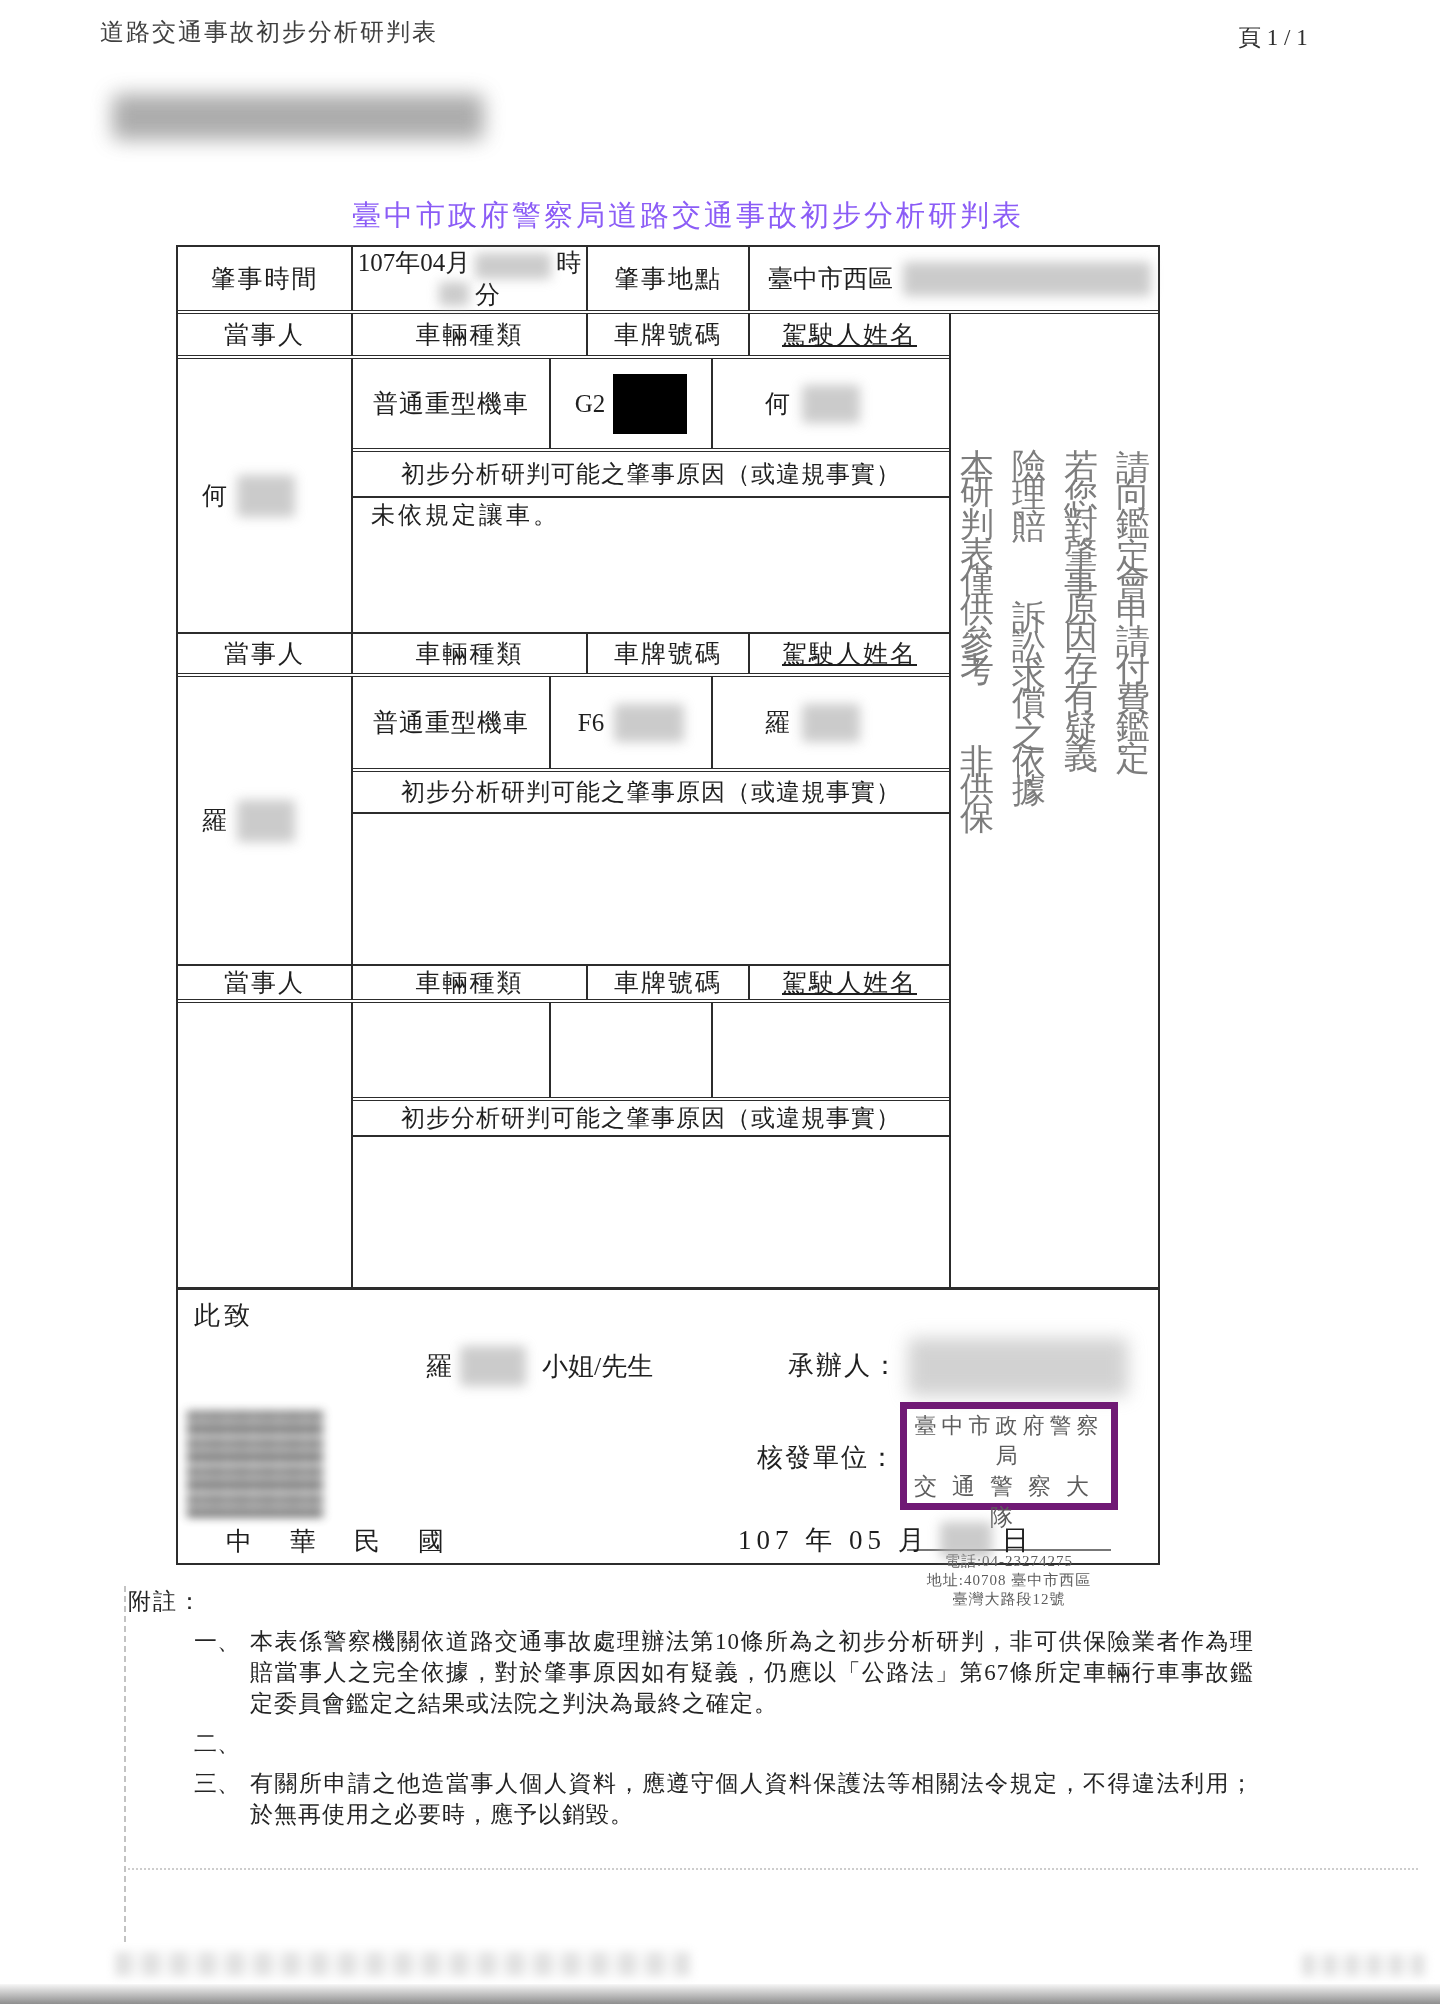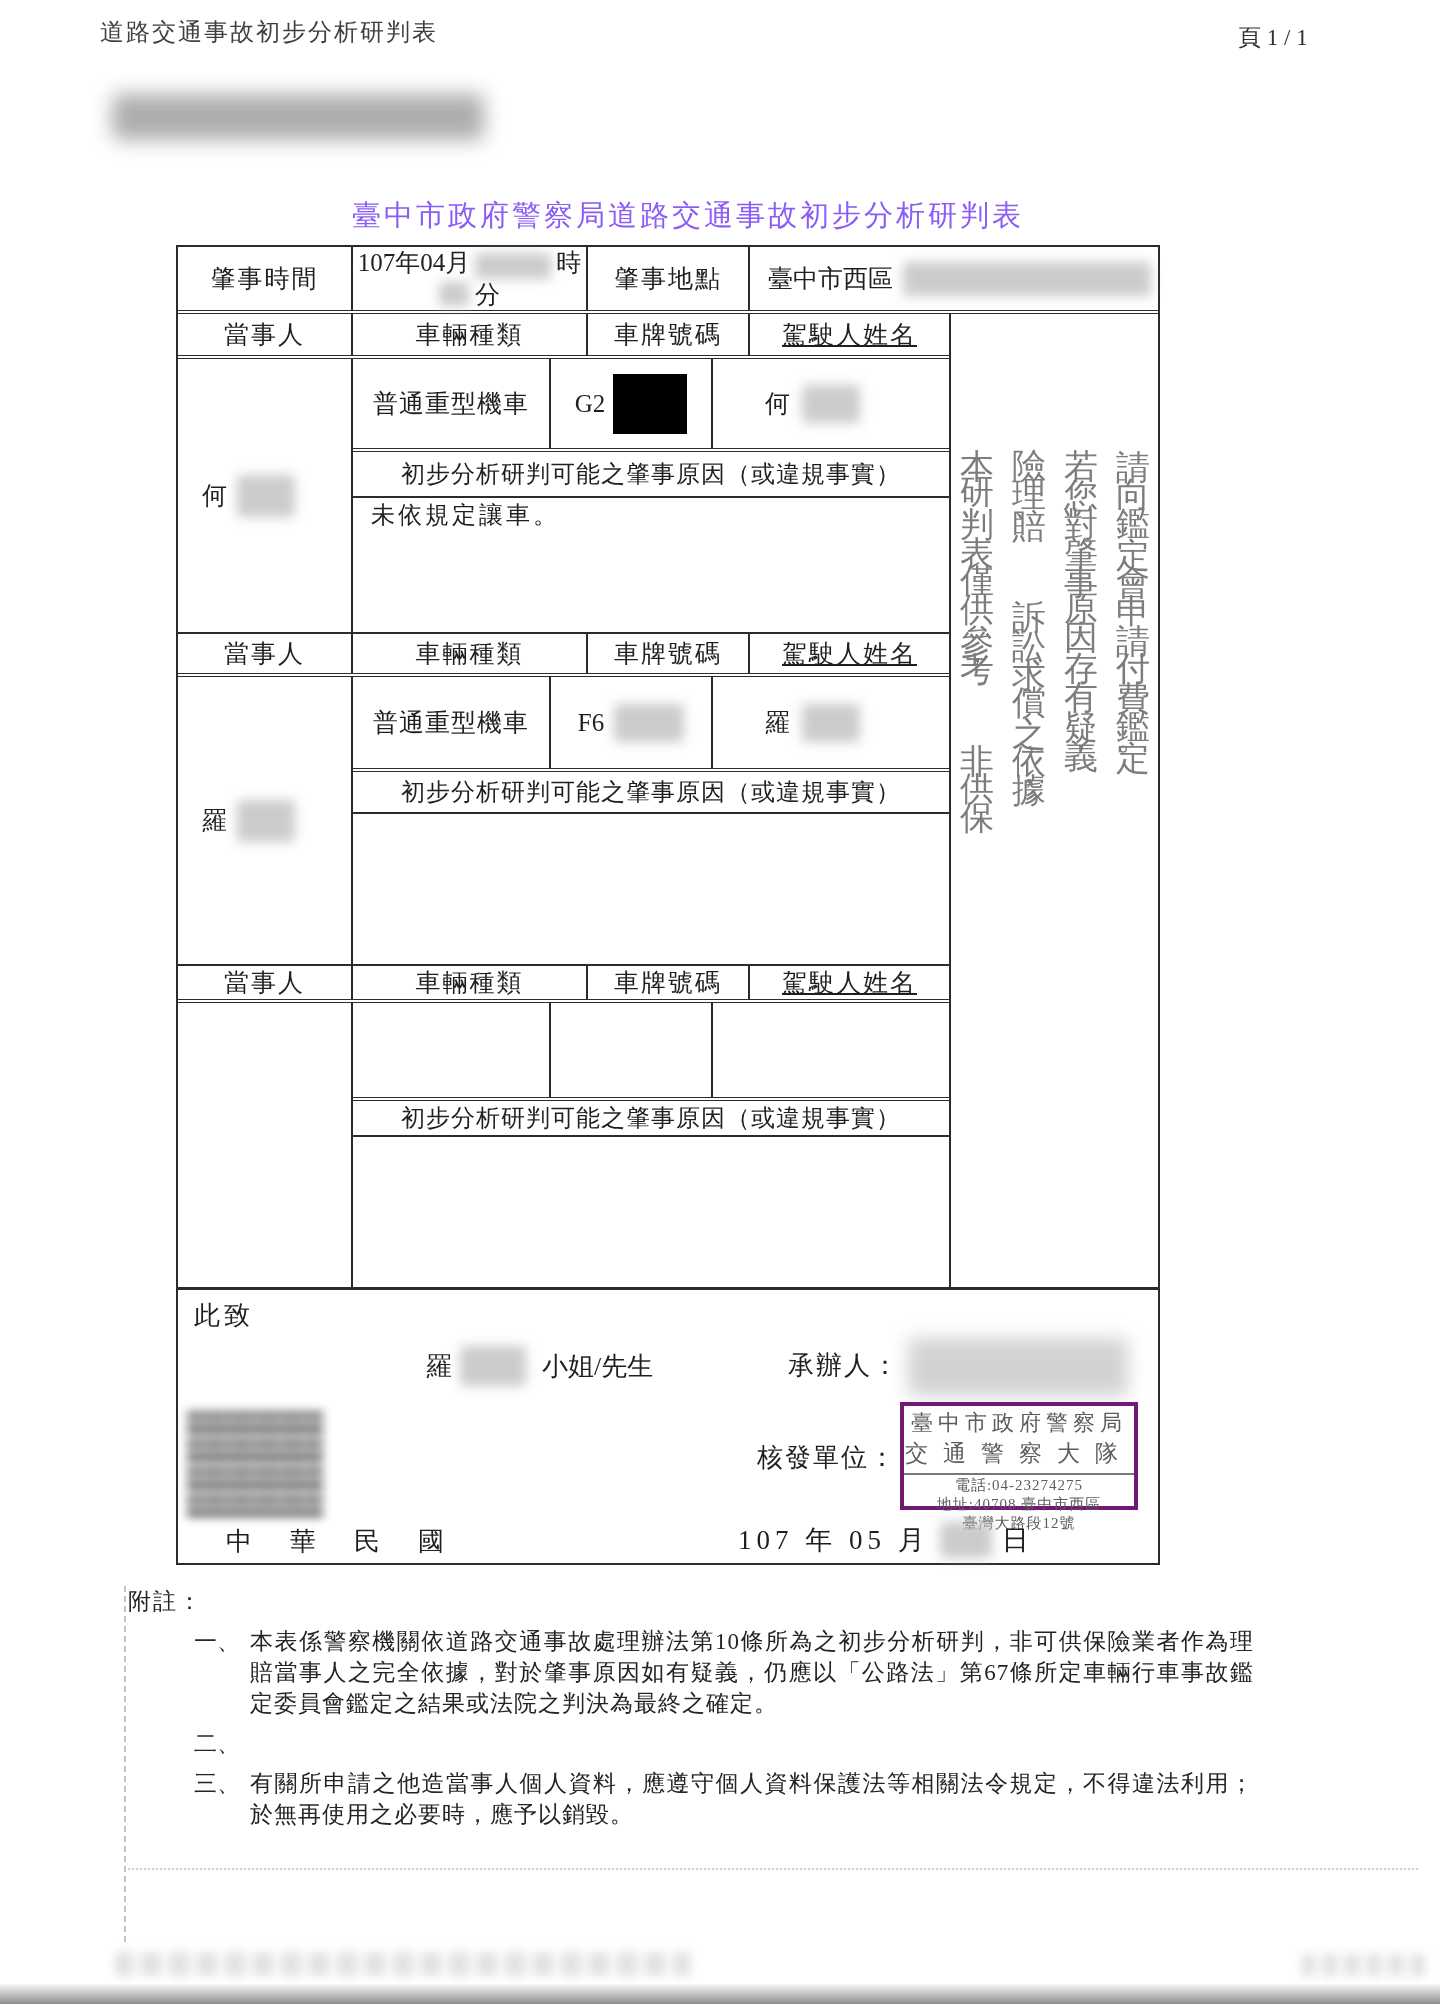--- a/index.html
+++ b/index.html
@@ -67,24 +67,24 @@
   .handler{position:absolute;left:610px;top:58px;font-size:26px;letter-spacing:2px;}
   .rd-handler{position:absolute;left:730px;top:48px;width:220px;height:58px;
               background:#b5b5b5;filter:blur(9px);opacity:.6;border-radius:4px;}
   .issue{position:absolute;left:579px;top:150px;font-size:26px;letter-spacing:2px;}
   .qr{position:absolute;left:9px;top:121px;width:136px;height:106px;opacity:.8;
       background-color:#8f8f8f;
       background-image:
         repeating-linear-gradient(0deg, rgba(55,55,55,.95) 0 7px, rgba(205,205,205,.9) 7px 13px, rgba(95,95,95,.85) 13px 22px, rgba(235,235,235,.9) 22px 28px),
         repeating-linear-gradient(90deg, rgba(40,40,40,.55) 0 9px, rgba(225,225,225,.5) 9px 15px, rgba(120,120,120,.5) 15px 26px);
       filter:blur(5px);}
-  .stamp{position:absolute;left:722px;top:112px;width:238px;height:108px;
-         border:4px solid #701a75;color:#5c5c5c;text-align:center;filter:blur(0.6px);}
+  .stamp{position:absolute;left:722px;top:112px;width:218px;height:108px;
+         border:7px solid #701a75;color:#5c5c5c;text-align:center;filter:blur(0.6px);}
   .stamp .s1{font-size:22px;letter-spacing:5px;margin-top:2px;}
-  .stamp .s2{font-size:23px;letter-spacing:15px;border-bottom:2px solid #777;padding-bottom:4px;}
+  .stamp .s2{font-size:23px;letter-spacing:15px;border-bottom:2px solid #777;padding-bottom:16px;}
   .stamp .s3{font-size:15px;line-height:17px;letter-spacing:1px;margin-top:2px;}
   .era{position:absolute;left:48px;top:234px;font-size:26px;letter-spacing:38px;}
   .dateline{position:absolute;left:560px;top:232px;font-size:27px;letter-spacing:5px;
             display:flex;align-items:center;}
 
   
   .rd{display:inline-block;background:#b0b0b0;filter:blur(6px);opacity:.65;
       border-radius:3px;vertical-align:middle;}
   .rd-hour{width:76px;height:26px;margin:0 5px;}
   .rd-min{width:30px;height:24px;margin-right:6px;}

